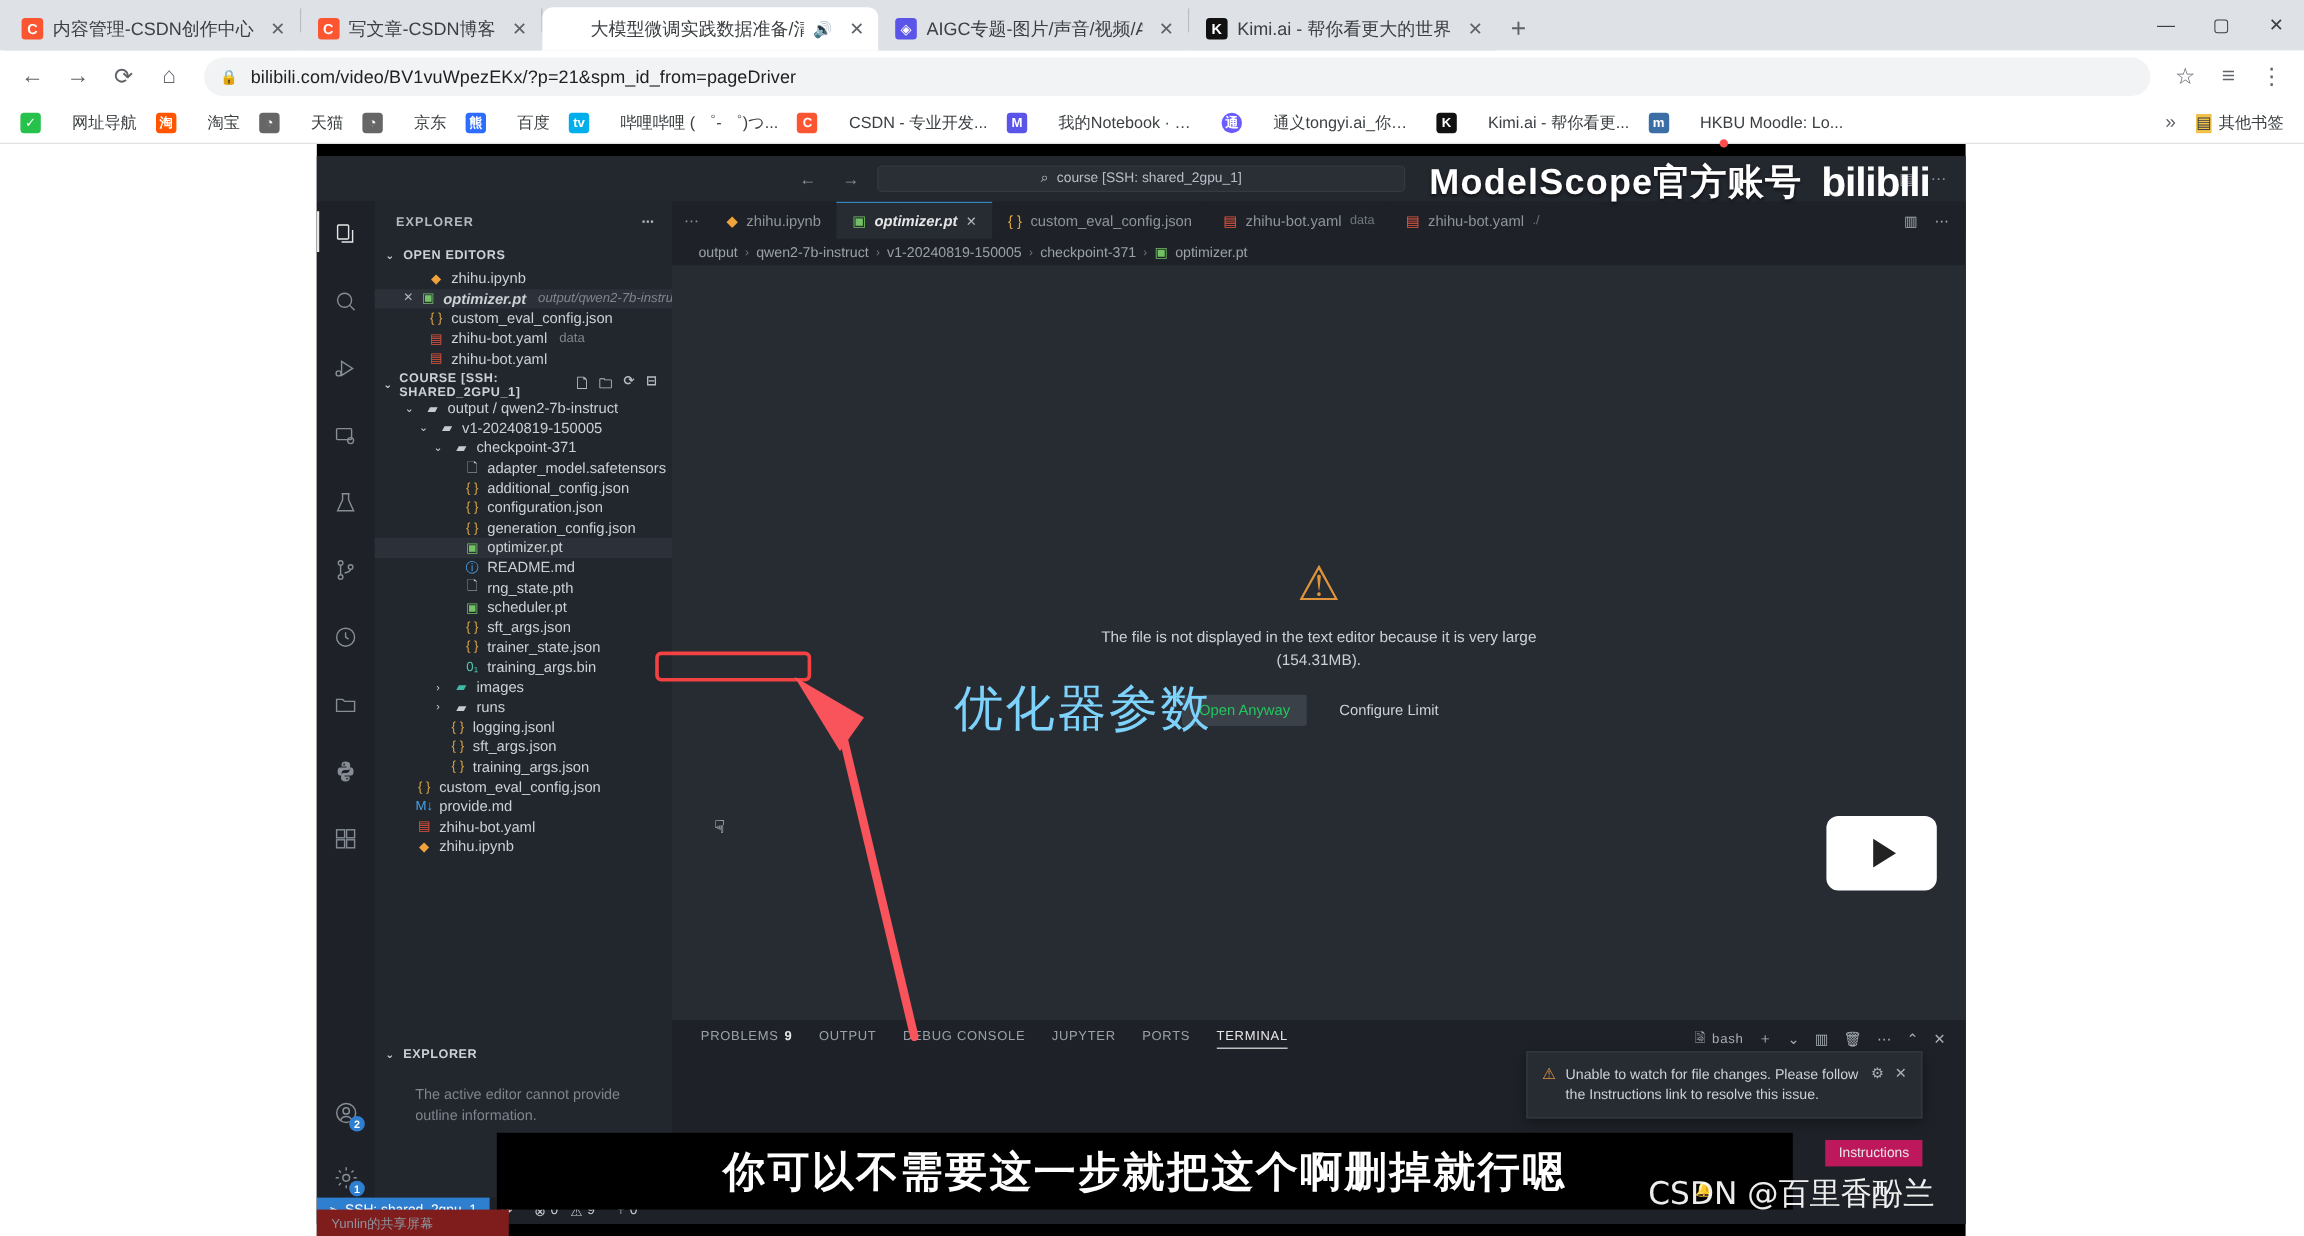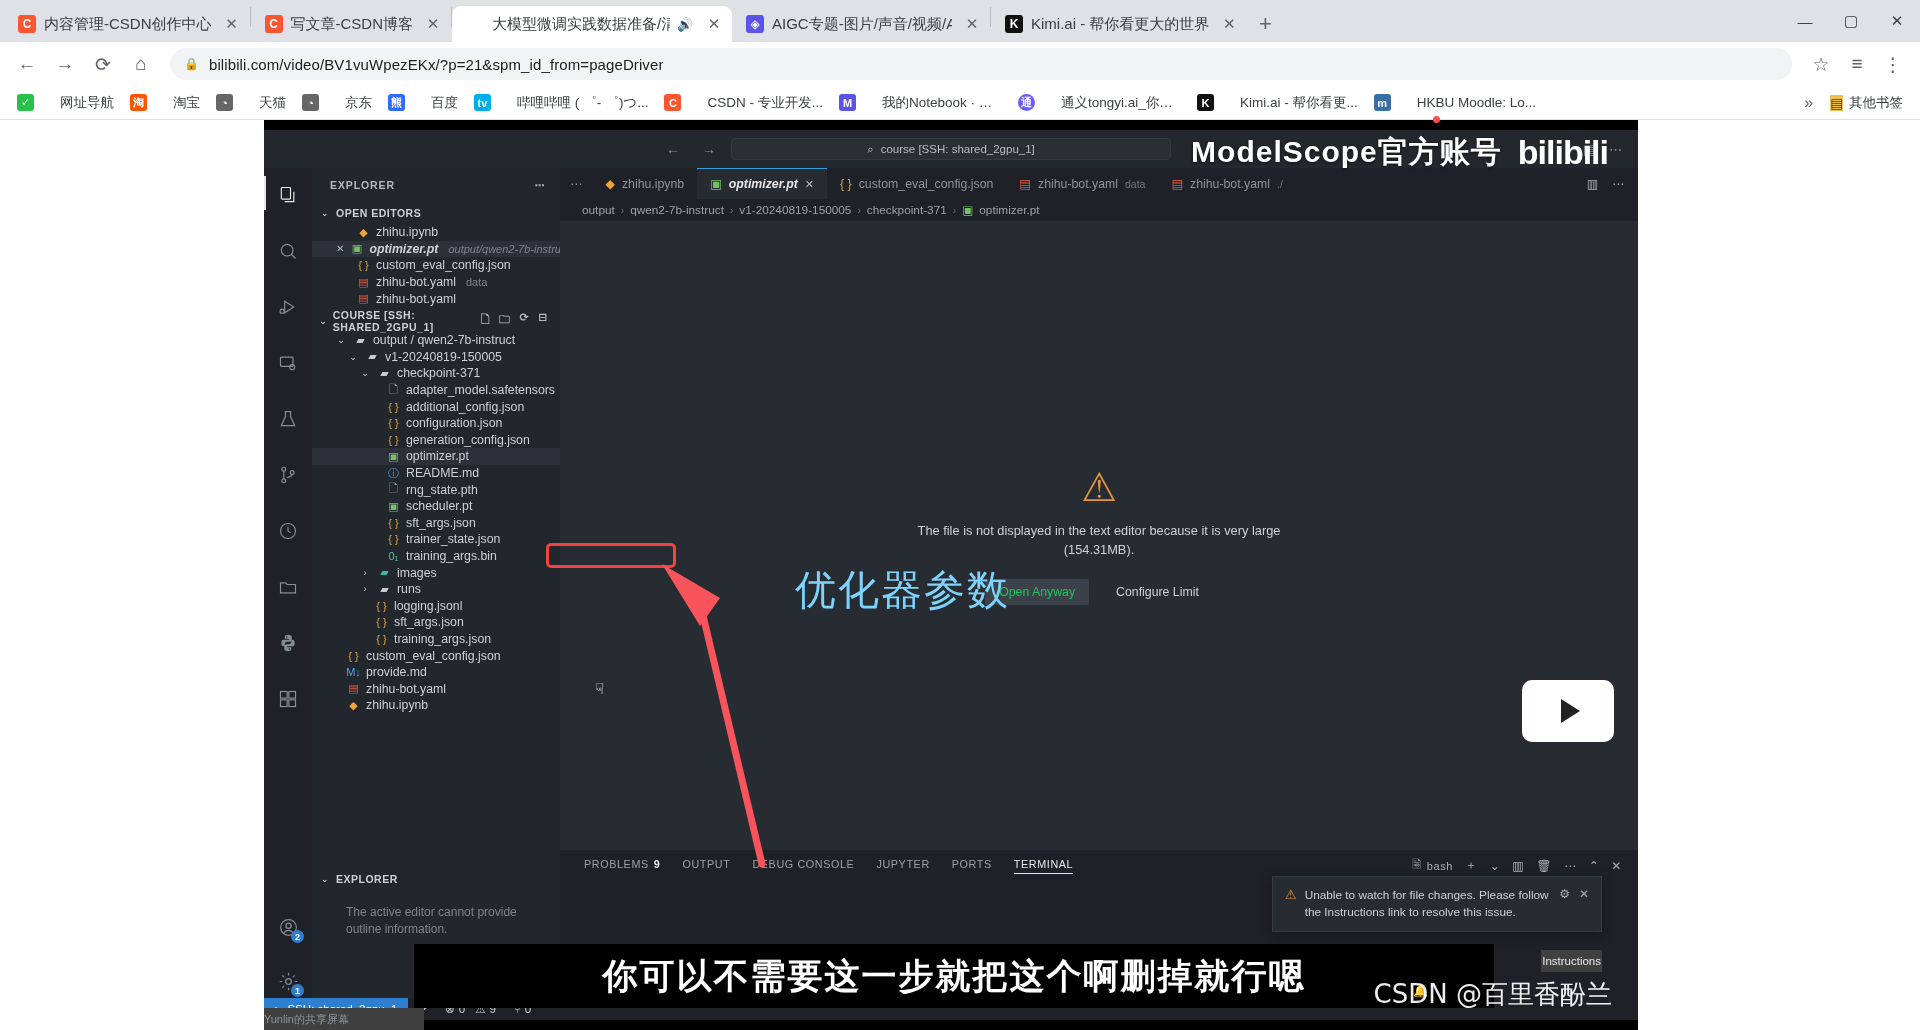--- a/index.html
+++ b/index.html
@@ -204,22 +204,22 @@
 
   
   .notif {
     position:absolute; right:36px; bottom:88px; width:330px; background:#272c33;
     border:1px solid #363c44; padding:10px 12px; display:flex; gap:8px; z-index:25;
     box-shadow: 0 3px 10px rgba(0,0,0,.4);
   }
   .notif .ntext { font-size:11.8px; color:#ccd1d6; line-height:17px; flex:1; }
   .notif .nicons { display:flex; gap:9px; color:#a9afb6; font-size:12px; }
   .notif-btn {
-    position:absolute; right:36px; bottom:48px; background:#404040; color:#e7e7e7;
-    font-size:11.5px; padding:5px 1px; border:none; z-index:25;
+    position:absolute; right:36px; bottom:48px; background:#be185d; color:#e7e7e7;
+    font-size:11.5px; padding:5px 11px; border:none; z-index:25;
   }
 
   
   .statusbar {
     position:absolute; left:0; bottom:0; width:100%; height:22px; background:#1e2228;
     display:flex; align-items:center; font-size:11.5px; color:#ccd1d6;
   }
   .sb-remote { background:#2f7fd1; color:#fff; height:22px; display:flex; align-items:center;
                gap:6px; padding:0 11px; font-size:11.5px; }
   .sb-item { padding:0 9px; display:flex; align-items:center; gap:4px; }
@@ -241,22 +241,22 @@
     background:#000; display:flex; align-items:center; justify-content:center; z-index:60;
   }
   .subtitle-bar span {
     color:#fff; font-size:35px; font-weight:bold; letter-spacing:2px;
     font-family:"DejaVu Sans","Liberation Sans",sans-serif;
   }
 
   
   .player-share {
     position:absolute; left:0; bottom:0; height:22px; width:160px; color:#8d949c;
-    font-size:11px; display:flex; align-items:center; padding-left:0; z-index:70;
-    background:#404040;
+    font-size:11px; display:flex; align-items:center; padding-left:12px; z-index:70;
+    background:#7f1d1d;
   }
   .watch-later {
     position:absolute; right:24px; top:560px; width:92px; height:62px; background:#fff;
     border-radius:10px; display:flex; align-items:center; justify-content:center; z-index:65;
   }
   .wl-tri { width:0;height:0;border-left:19px solid #222; border-top:12px solid transparent;
             border-bottom:12px solid transparent; margin-left:4px;}
   .csdn-wm {
     position:absolute; right:26px; bottom:18px; color:#ffffff; font-size:26px; z-index:70;
     opacity:.93; font-family:"DejaVu Sans","Liberation Sans",sans-serif;

